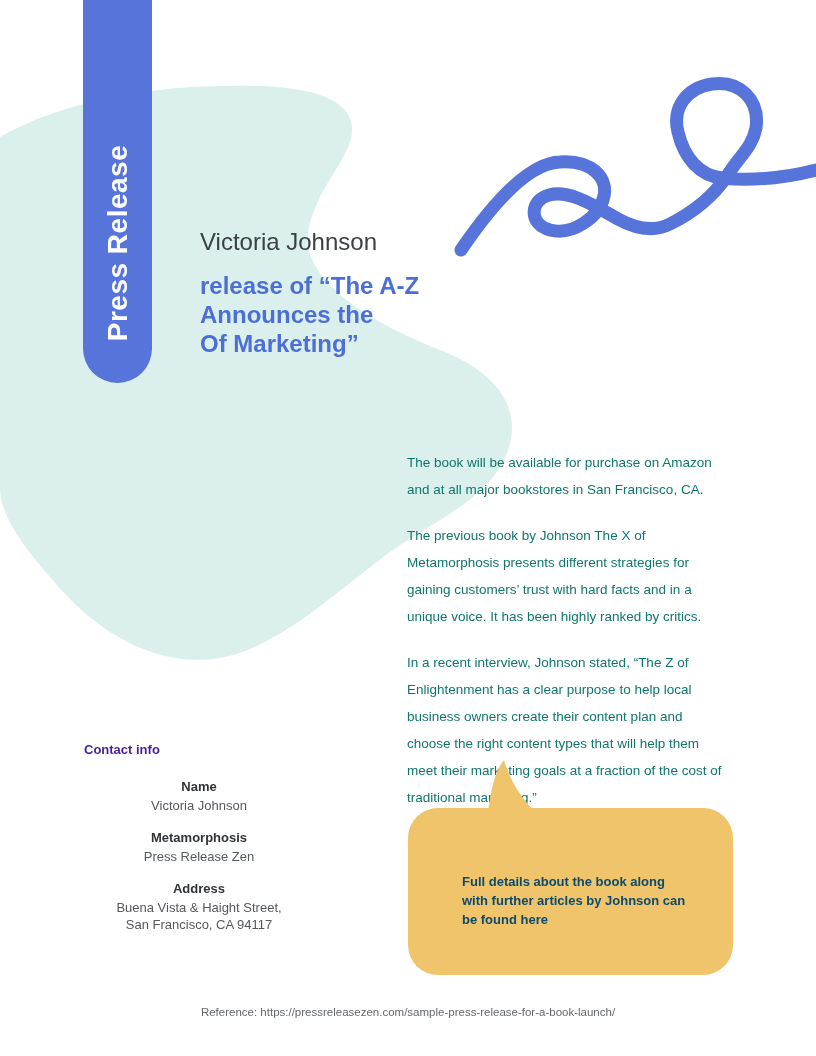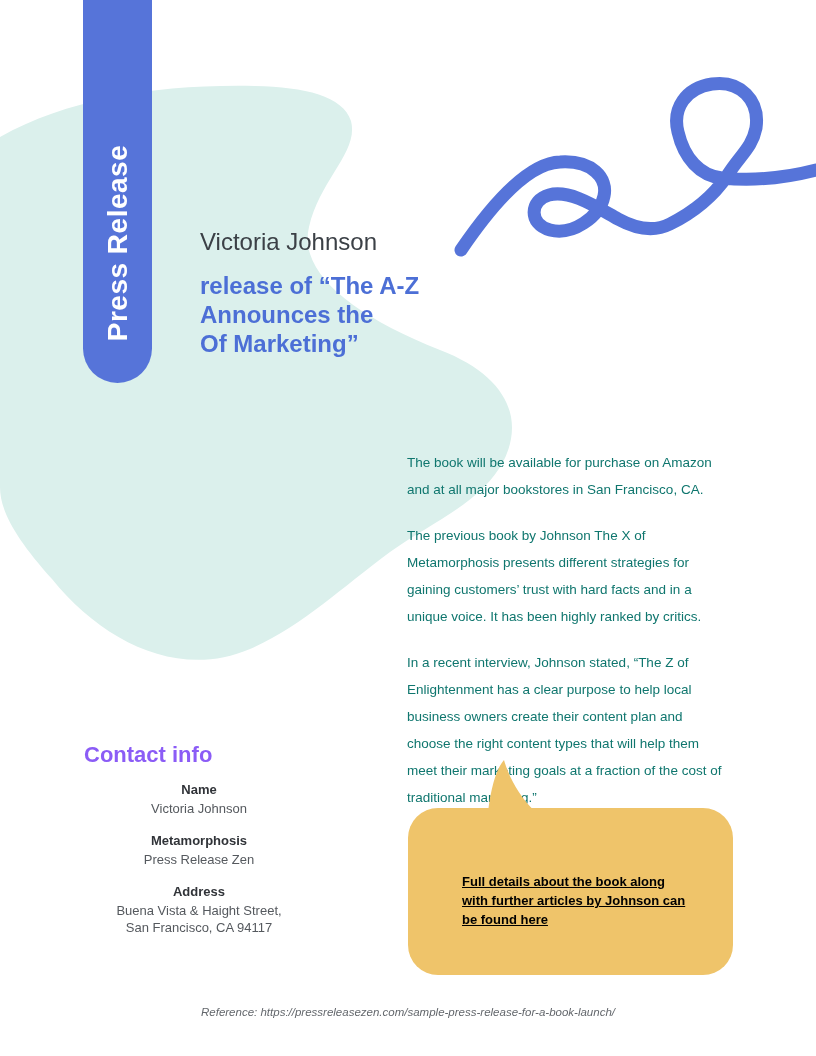--- a/index.html
+++ b/index.html
@@ -70,24 +70,24 @@
     margin-bottom: 19px;
   }
   
   .contact-block {
     position: absolute;
     left: 84px; top: 742px;
     width: 230px;
     z-index: 3;
   }
   .contact-heading {
-    font-size: 22px;
-    font-weight: bold;
-    color: #8b5cf6;
-    margin-bottom: 13px;
+    font-size: 13px;
+    font-weight: bold;
+    color: #4c1d95;
+    margin-bottom: 21px;
   }
   .contact-field { margin-bottom: 15px; text-align: center; }
   .contact-label {
     font-size: 13px;
     font-weight: bold;
     color: #303338;
     line-height: 17px;
     margin-bottom: 2px;
   }
   .contact-value {
@@ -111,34 +111,32 @@
     z-index: 3;
   }
   .callout-text {
     position: absolute;
     left: 54px; top: 64px;
     width: 250px;
   }
   .callout-line {
     font-size: 13px;
     font-weight: bold;
-    color: #000000;
+    color: #0c4a6e;
     line-height: 19px;
-    text-decoration: underline;
   }
   
   .footer-ref {
     position: absolute;
     left: 0; top: 1006px;
     width: 816px;
     text-align: center;
     font-size: 11.5px;
     color: #63676c;
     z-index: 3;
-    font-style: italic;
   }
 </style>
 </head>
 <body>
 
 <div class="page">
 
   <svg class="bg-layer" viewBox="0 0 816 1056" xmlns="http://www.w3.org/2000/svg" aria-hidden="true">
     <path fill="#dbf0ec" d="M 0 137
              C 70 98 160 84 255 86

